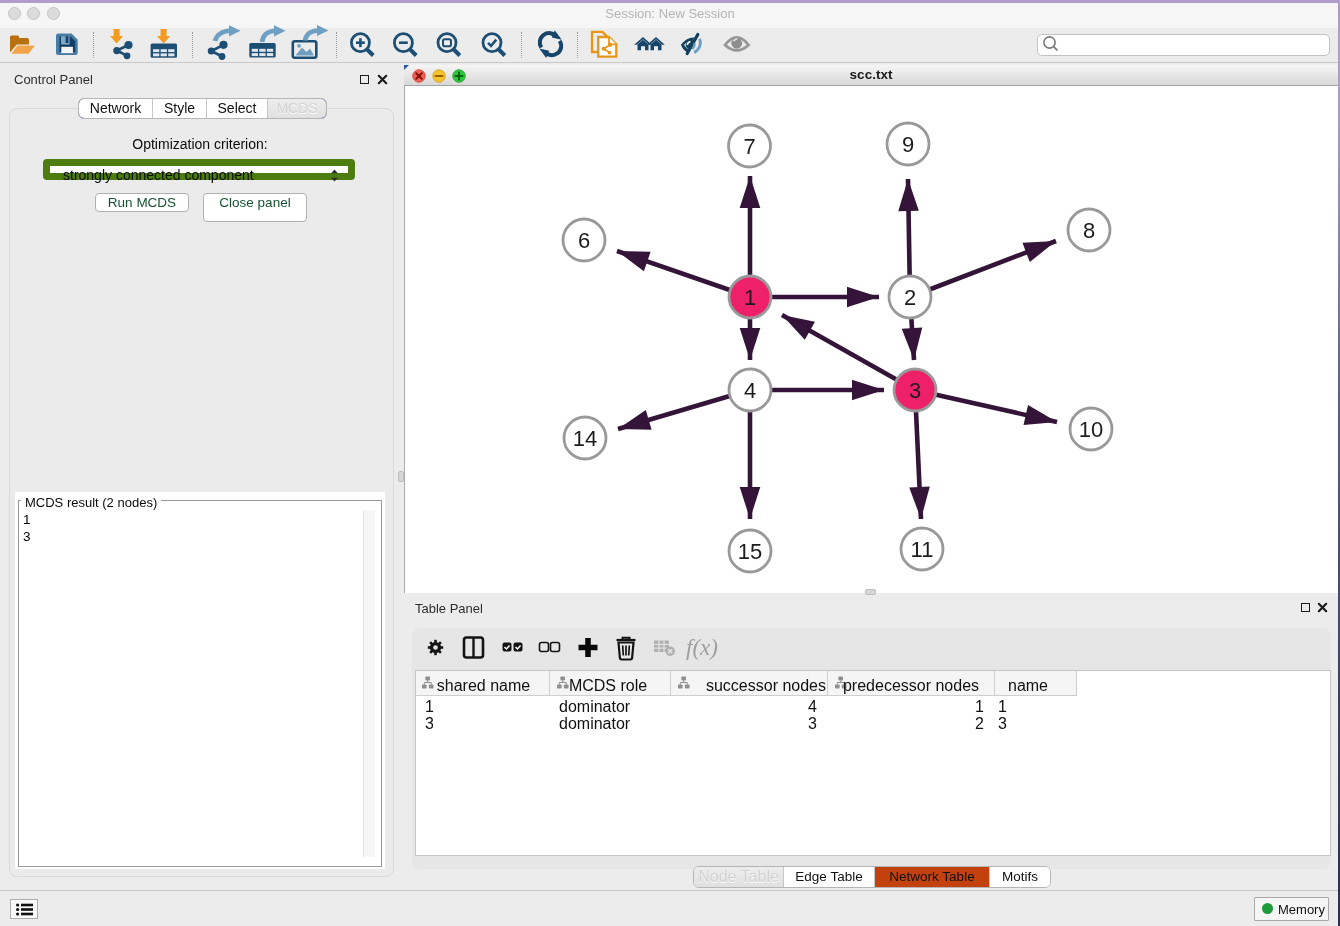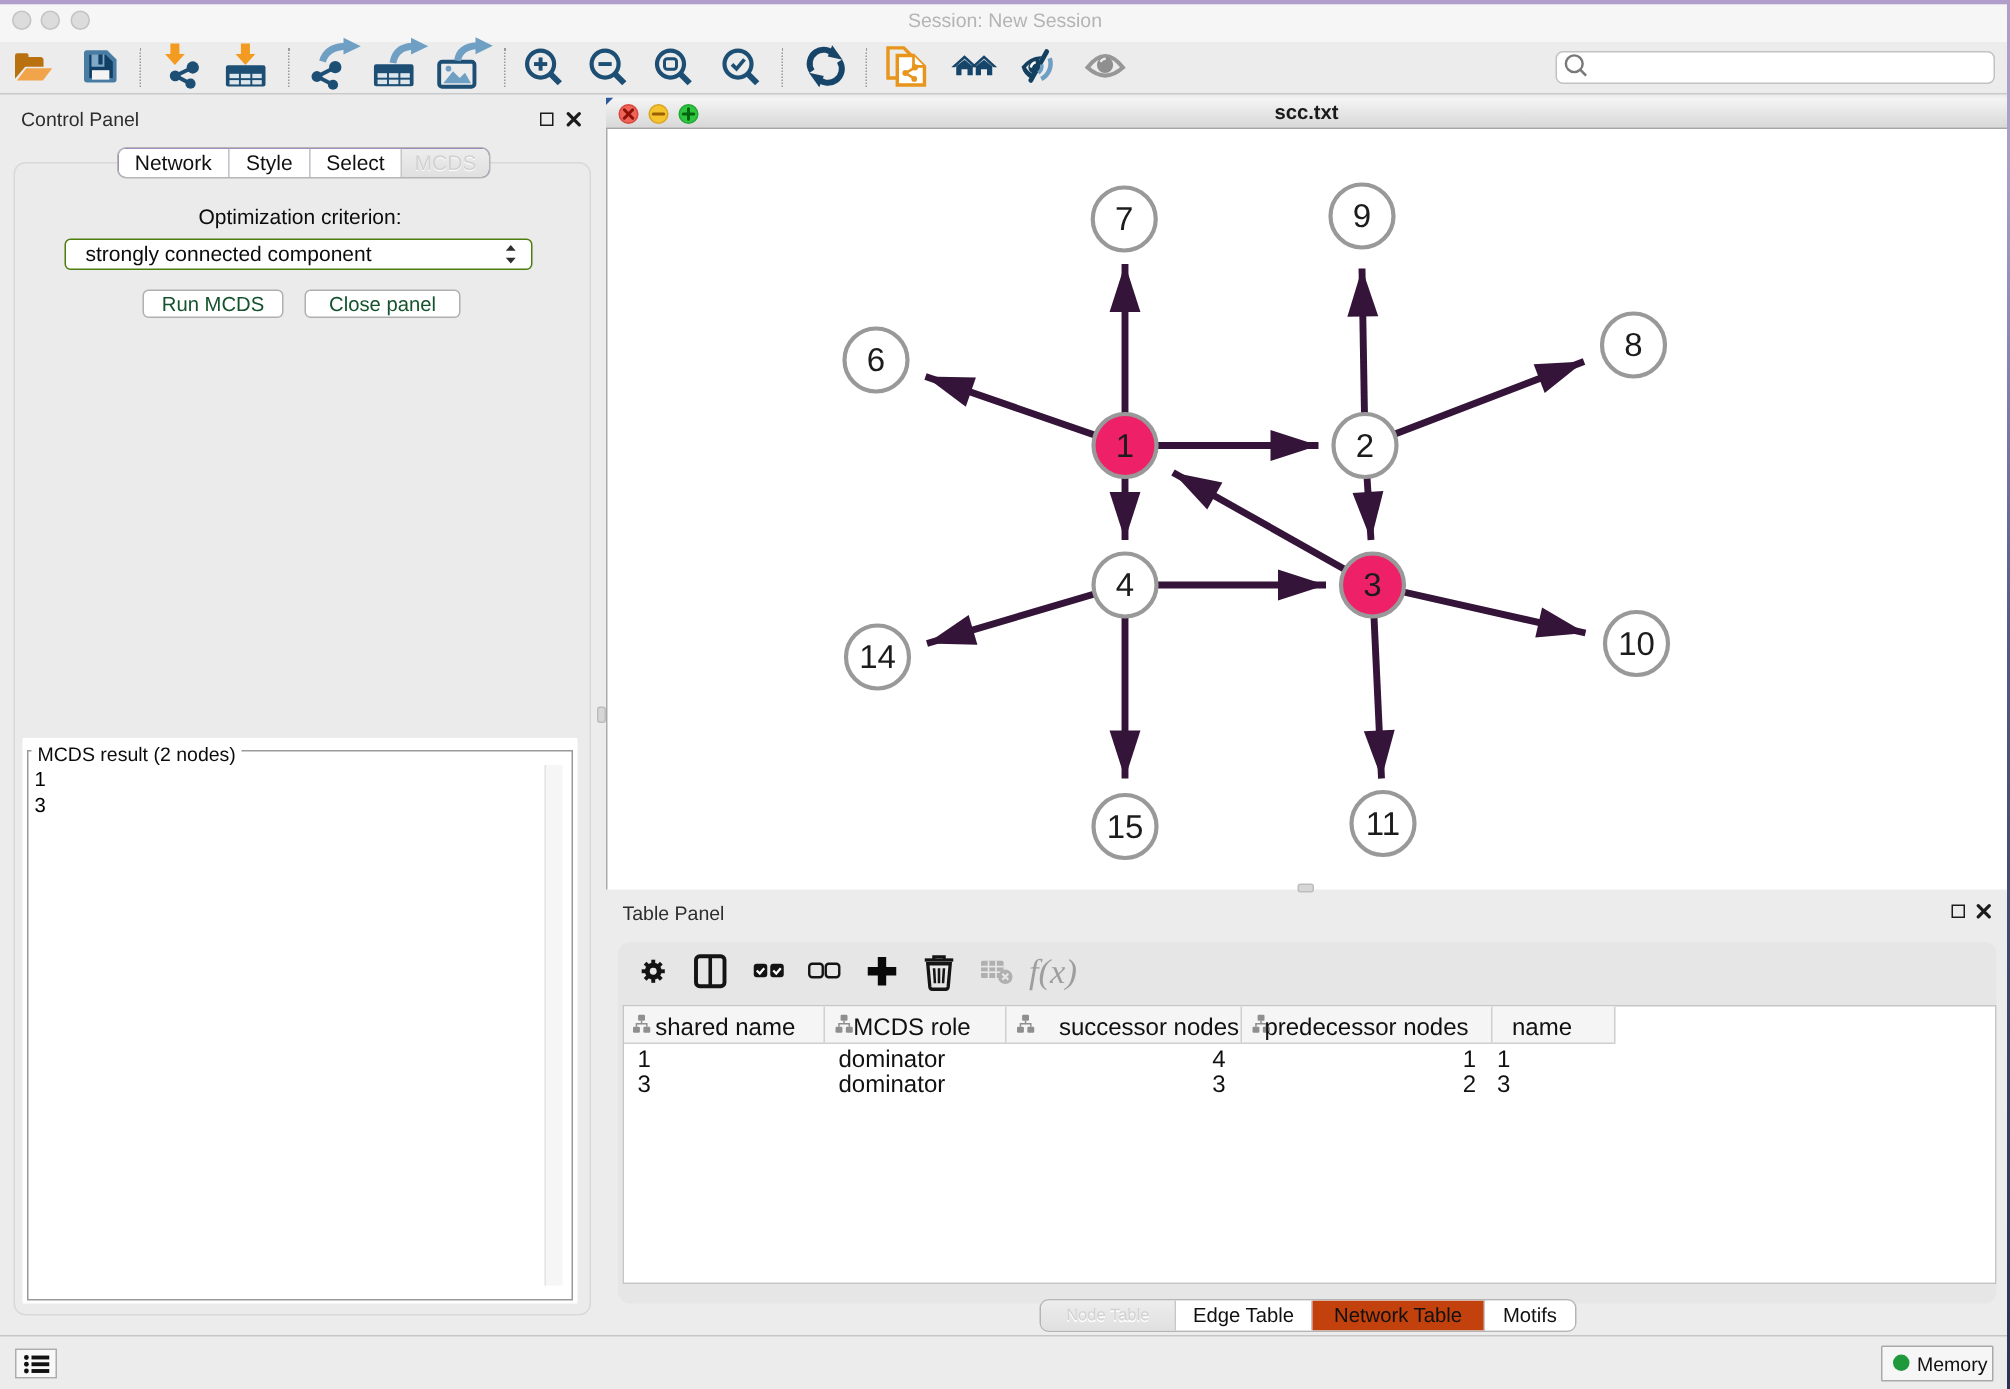--- a/index.html
+++ b/index.html
@@ -17,21 +17,21 @@
   #searchbox{left:1037px;top:34px;width:291px;height:20px;background:#fff;border:1px solid #c2c2c2;border-radius:5px;}
   
   #cp-title{left:14px;top:72px;font-size:13px;color:#2e2e2e;}
   #cp-pane{left:9px;top:108px;width:385px;height:769px;background:#ebebeb;border:1px solid #d9d9d9;border-radius:8px;box-sizing:border-box;}
   .tabrow{display:flex;position:absolute;border:1px solid #b5b5b5;border-radius:6px;overflow:hidden;background:#4c1d95;}
   .tabrow .tab{font-size:14px;font-weight:500;color:#111;text-align:center;
                line-height:19px;border-right:1px solid #c6c6c6;background:#fff;}
   .tabrow .tab:last-child{border-right:none;}
   .tab.dis{background:linear-gradient(#ededed,#e0e0e0);color:#d2d2d2;text-shadow:0 1px 0 #fff;}
   #opt-label{left:10px;top:136px;width:380px;text-align:center;font-size:14px;color:#0c0c0c;}
-  #dropdown{left:43px;top:159px;width:312px;height:21px;background:#fff;border:1px solid #4d7c0f;border-radius:4px;box-sizing:border-box;
+  #dropdown{left:43px;top:159px;width:312px;height:21px;background:#fff;border:7px solid #4d7c0f;border-radius:4px;box-sizing:border-box;
             font-size:14px;color:#0c0c0c;line-height:19px;padding-left:13px;}
   .btn{background:#fff;border:1px solid #b0b0b0;border-radius:4px;box-sizing:border-box;
        font-size:13.5px;color:#14532d;text-align:center;}
   #mcds-box{left:15px;top:492px;width:370px;height:377px;background:#fff;}
   #mcds-border{left:18px;top:500px;width:364px;height:367px;border:1px solid #9a9a9a;box-sizing:border-box;}
   #mcds-label{left:21px;top:495px;background:#fff;padding:0 4px;font-size:13px;color:#0c0c0c;}
   #mcds-scroll{left:363px;top:510px;width:11px;height:347px;background:#f6f6f6;border-left:1px solid #e3e3e3;}
   
   #netbar{left:404px;top:64px;width:934px;height:22px;
           background:linear-gradient(#f5f5f5,#d8d8d8);border-top:1px solid #eee;border-bottom:1px solid #a6a6a6;box-sizing:border-box;}
@@ -199,21 +199,21 @@
   <div class="tab dis" style="width:58px;">MCDS</div>
 </div>
 <div class="abs" id="opt-label">Optimization criterion:</div>
 <div class="abs" id="dropdown">strongly connected component
   <svg width="11" height="15" style="position:absolute;right:8px;top:2px;" viewBox="0 0 11 15">
     <path d="M2.2 5.2 L5.5 1.4 L8.8 5.2 Z" fill="#2e2e2e"></path>
       <path d="M2.2 9.8 L5.5 13.6 L8.8 9.8 Z" fill="#2e2e2e"></path>
   </svg>
 </div>
 <div class="abs btn" style="left:95px;top:193px;width:94px;height:19px;line-height:18px;">Run MCDS</div>
-<div class="abs btn" style="left:203px;top:193px;width:104px;height:19px;line-height:18px;">Close panel</div>
+<div class="abs btn" style="left:203px;top:193px;width:104px;height:29px;line-height:18px;">Close panel</div>
 <div class="abs" id="mcds-box"></div>
 <div class="abs" id="mcds-border"></div>
 <div class="abs" id="mcds-label">MCDS result (2 nodes)</div>
 <div class="abs" style="left:23px;top:512px;font-size:13.5px;color:#000;line-height:16.5px;">1<br>3</div>
 <div class="abs" id="mcds-scroll"></div>
 
 <div class="abs" id="netbar"></div>
 <svg class="abs" style="left:404px;top:65px;" width="5" height="5" viewBox="0 0 5 5">
     <path d="M0,0 L5,0 L0,5 Z" fill="#2d5b9e"></path>
   </svg>
@@ -365,21 +365,21 @@
 <div class="abs cell" style="left:717px;top:698px;width:100px;text-align:right;">4</div>
 <div class="abs cell" style="left:884px;top:698px;width:100px;text-align:right;">1</div>
 <div class="abs cell" style="left:998px;top:698px;">1</div>
 <div class="abs cell" style="left:425px;top:714.5px;">3</div>
 <div class="abs cell" style="left:559px;top:714.5px;">dominator</div>
 <div class="abs cell" style="left:717px;top:714.5px;width:100px;text-align:right;">3</div>
 <div class="abs cell" style="left:884px;top:714.5px;width:100px;text-align:right;">2</div>
 <div class="abs cell" style="left:998px;top:714.5px;">3</div>
 
 <div class="abs btabrow" style="left:693px;top:866px;height:20px;">
-  <div class="tab dis" style="width:89px;font-size:11px;font-weight:500;text-align:center;line-height:20px;border-right:1px solid #c6c6c6;">Node Table</div>
+  <div class="tab dis" style="width:89px;font-size:16px;font-weight:500;text-align:center;line-height:20px;border-right:1px solid #c6c6c6;">Node Table</div>
   <div class="tab" style="width:90px;font-size:13.5px;font-weight:500;text-align:center;line-height:20px;border-right:1px solid #c6c6c6;background:#fff;color:#111;">Edge Table</div>
   <div class="tab" style="width:114px;font-size:13.5px;font-weight:500;text-align:center;line-height:20px;border-right:1px solid #c6c6c6;background:#c2410c;color:#111;">Network Table</div>
   <div class="tab" style="width:60px;font-size:13.5px;font-weight:500;text-align:center;line-height:20px;background:#fff;color:#111;">Motifs</div>
 </div>
 
 <div class="abs" id="statusbar"></div>
 <div class="abs" style="left:10px;top:899px;width:28px;height:20px;background:#f8f8f8;border:1px solid #adadad;box-sizing:border-box;"></div>
 <svg class="abs" style="left:16px;top:903px;" width="17" height="13" viewBox="0 0 17 13">
   <g fill="#111">
     <circle cx="1.6" cy="2" r="1.6"></circle>

